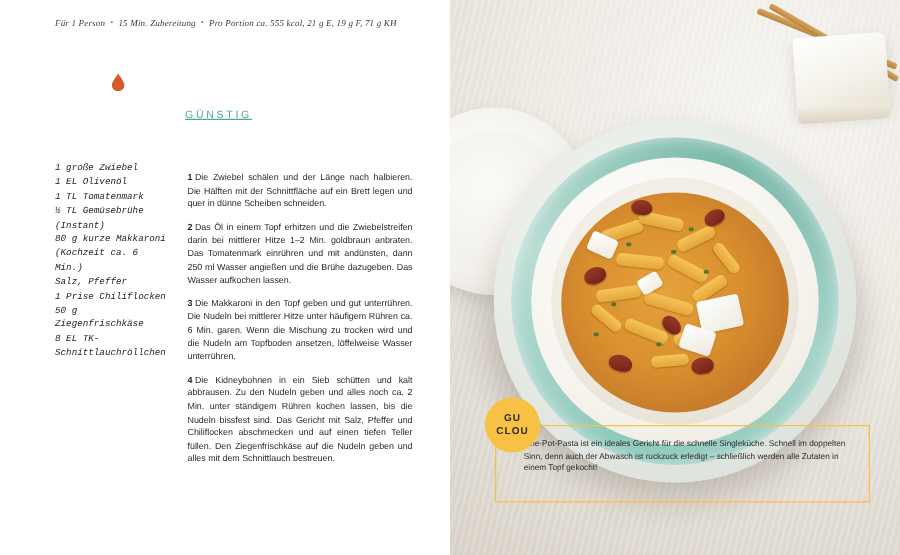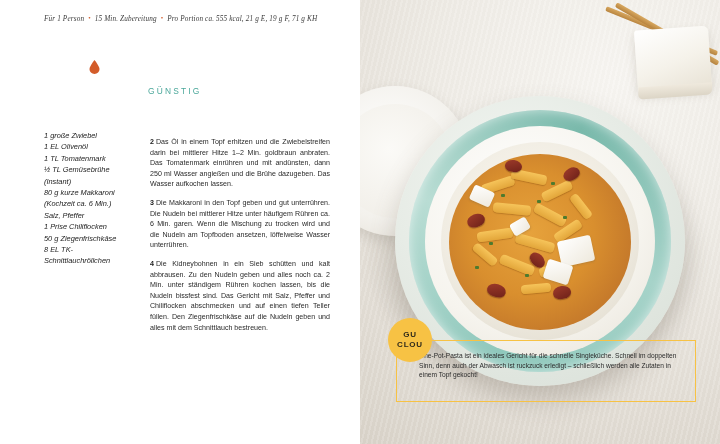--- a/index.html
+++ b/index.html
@@ -67,27 +67,28 @@
   }
   .title-drop svg { display: block; }
   .subtitle {
     position: absolute;
     top: 86px;
     left: 148px;
     font-family: "Liberation Sans", sans-serif;
     font-size: 8.4px;
     letter-spacing: 2.2px;
     color: #4aa79a;
+    text-decoration: underline;
   }
   .ingredients {
     position: absolute;
     top: 130px;
     left: 44px;
     width: 92px;
-    font-family: Liberation Sans, sans-serif;
+    font-family: Liberation Mono, monospace;
     font-style: italic;
     font-size: 7.4px;
     line-height: 11.4px;
     color: #232323;
   }
   .ingredients div { white-space: normal; }
   .steps {
     position: absolute;
     top: 130px;
     left: 150px;
@@ -346,20 +347,23 @@
       <div>1 TL Tomatenmark</div>
       <div>½ TL Gemüsebrühe (Instant)</div>
       <div>80 g kurze Makkaroni (Kochzeit ca. 6 Min.)</div>
       <div>Salz, Pfeffer</div>
       <div>1 Prise Chiliflocken</div>
       <div>50 g Ziegenfrischkäse</div>
       <div>8 EL TK-Schnittlauchröllchen</div>
     </div>
 
     <div class="steps">
+      <p class="step">
+        <span class="step-num">1</span><span>Die Zwiebel schälen und der Länge nach halbieren. Die Hälften mit der Schnittfläche auf ein Brett legen und quer in dünne Scheiben schneiden.</span>
+      </p>
       <p class="step">
         <span class="step-num">2</span><span>Das Öl in einem Topf erhitzen und die Zwiebelstreifen darin bei mittlerer Hitze 1–2 Min. goldbraun anbraten. Das Tomatenmark einrühren und mit andünsten, dann 250 ml Wasser angießen und die Brühe dazugeben. Das Wasser aufkochen lassen.</span>
       </p>
       <p class="step">
         <span class="step-num">3</span><span>Die Makkaroni in den Topf geben und gut unterrühren. Die Nudeln bei mittlerer Hitze unter häufigem Rühren ca. 6 Min. garen. Wenn die Mischung zu trocken wird und die Nudeln am Topfboden ansetzen, löffelweise Wasser unterrühren.</span>
       </p>
       <p class="step">
         <span class="step-num">4</span><span>Die Kidneybohnen in ein Sieb schütten und kalt abbrausen. Zu den Nudeln geben und alles noch ca. 2 Min. unter ständigem Rühren kochen lassen, bis die Nudeln bissfest sind. Das Gericht mit Salz, Pfeffer und Chiliflocken abschmecken und auf einen tiefen Teller füllen. Den Ziegenfrischkäse auf die Nudeln geben und alles mit dem Schnittlauch bestreuen.</span>
       </p>
     </div>

